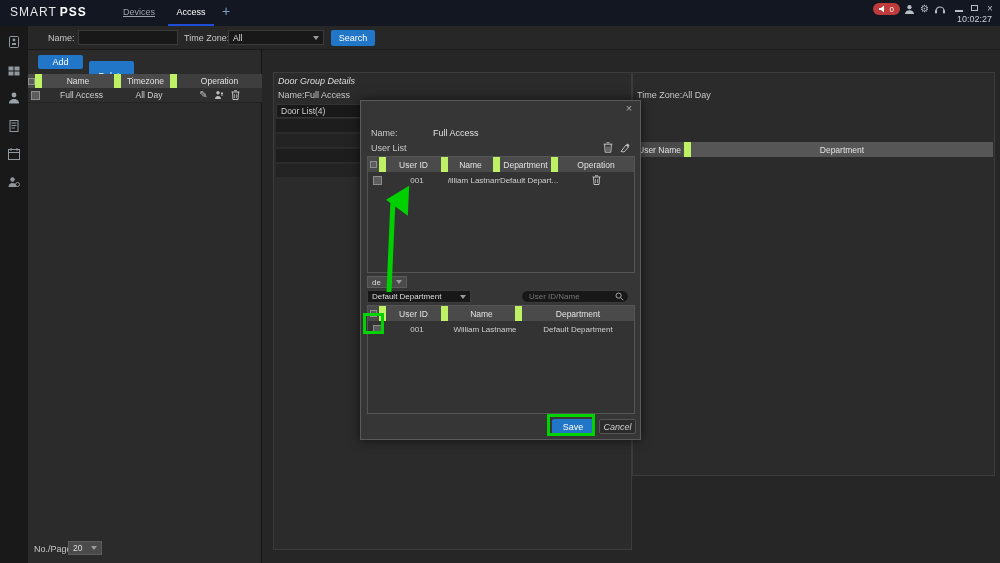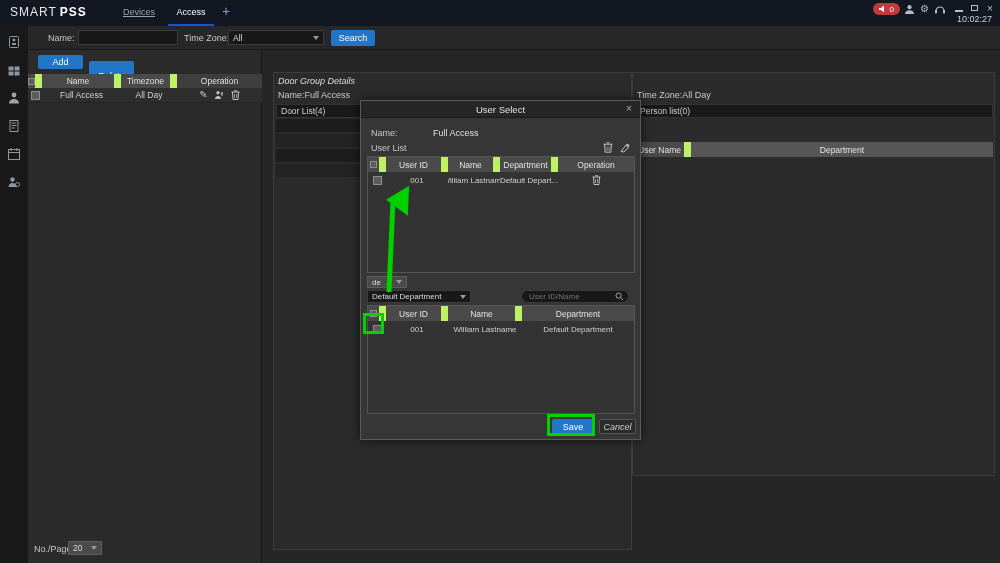--- a/index.html
+++ b/index.html
@@ -216,29 +216,27 @@
     <div class="lbl abs" style="left:4px;top:17px;">Name:Full Access</div>
     <div class="bar abs" style="left:2px;top:31px;width:354px;height:14px;">Door  List(4)</div>
     <div class="abs stripe-a" style="left:2px;top:46px;width:354px;height:13px;"></div>
     <div class="abs stripe-b" style="left:2px;top:61px;width:354px;height:13px;"></div>
     <div class="abs stripe-a" style="left:2px;top:76px;width:354px;height:13px;"></div>
     <div class="abs stripe-b" style="left:2px;top:91px;width:354px;height:13px;"></div>
   </div>
 
   <div class="panel" style="left:632px;top:72px;width:363px;height:404px;">
     <div class="lbl abs" style="left:4px;top:17px;">Time Zone:All Day</div>
-    <div class="bar abs" style="left:2px;top:31px;width:358px;height:14px;">Person list(0)</div>
     <div class="trow abs" style="left:2px;top:46px;width:358px;height:15px;margin-top:23px;">
       <div class="th" style="width:56px;">User Name</div>
       <div class="th" style="width:302px;background:#565656;border-right:none;">Department</div>
     </div>
   </div>
 
   <div class="modal">
-    <div class="modal-title">User Select</div>
     <div class="modal-close">×</div>
 
     <span class="lbl abs" style="left:10px;top:27px;">Name:</span>
     <span class="lbl abs" style="left:72px;top:27px;color:#e0e0e0;">Full Access</span>
 
     <span class="lbl abs" style="left:10px;top:42px;">User List</span>
     <span class="abs" style="left:242px;top:41px;display:flex;">
       <svg width="10" height="11" viewBox="0 0 10 11">
           <path d="M0.5 2.2h9M3.5 0.8h3" stroke="#c0c0c0"></path>
           <path d="M1.6 2.2l.6 8h5.6l.6-8" fill="none" stroke="#c0c0c0"></path>

